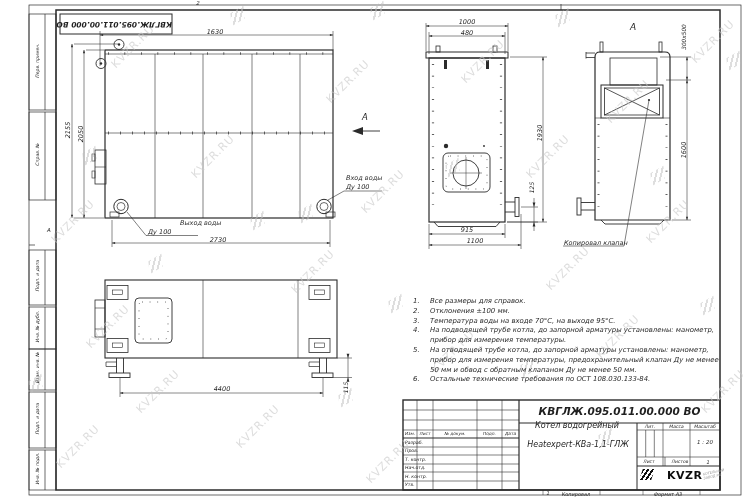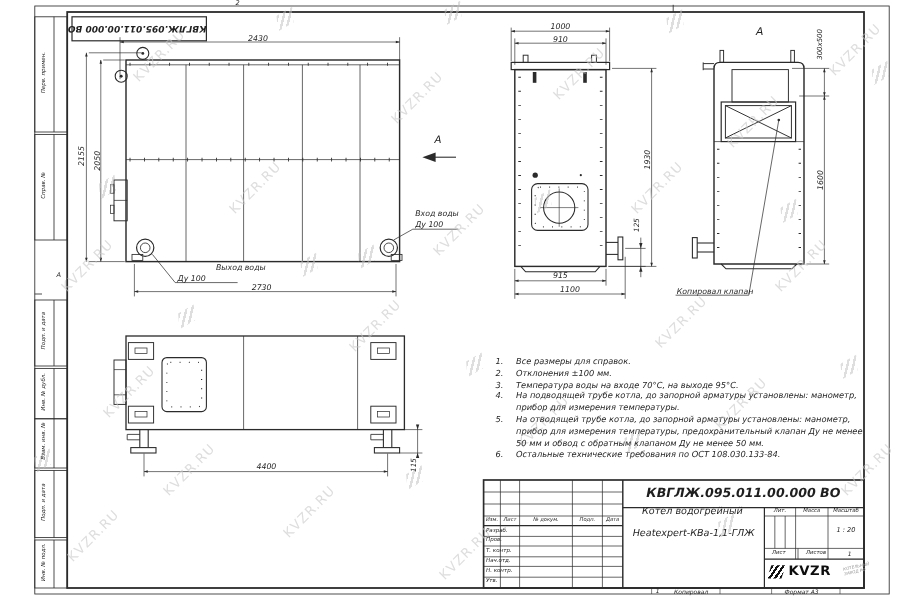--- a/index.html
+++ b/index.html
@@ -13,21 +13,21 @@
   .wm{position:absolute;font-size:11px;color:#c9c9c9;opacity:.62;transform:rotate(-45deg);
       letter-spacing:1px;white-space:nowrap;}
   .wm-logo{position:absolute;width:15px;height:12px;opacity:.5;
       background:repeating-linear-gradient(115deg,#bdbdbd 0 2.5px,transparent 2.5px 6px);
       transform:rotate(-30deg) skewX(-25deg);}
   .notes{position:absolute;left:409px;top:297px;width:318px;font-style:italic;
       font-size:6.9px;line-height:1.42;}
   .note{display:flex;}
   .note-num{width:17px;flex:none;padding-left:4px;}
   .note-text{flex:1;}
-  .tb-logo{position:absolute;left:641px;top:469px;display:flex;align-items:flex-end;gap:4px;}
+  .tb-logo{position:absolute;left:641px;top:469px;display:flex;align-items:flex-start;gap:14px;}
   .tb-logo-mark{width:12px;height:11px;background:repeating-linear-gradient(110deg,#101010 0 2.2px,transparent 2.2px 4.4px);transform:skewX(-18deg);}
   .tb-logo-text{font-weight:bold;font-size:11px;letter-spacing:.5px;color:#0d0d0d;font-style:normal;}
   .tb-logo-cap{position:absolute;left:703px;top:470px;width:24px;font-size:3.4px;line-height:1.25;
       color:#9a9a9a;font-style:italic;transform:rotate(-12deg);white-space:normal;}
 </style>
 </head>
 <body>
 
 <div class="sheet">
 
@@ -304,32 +304,32 @@
   <span class="t c" style="left:44px;top:227px;width:10px;font-size:5.5px;">А</span>
 
   <span class="t c rot90" style="left:7px;top:58px;width:60px;font-size:4.6px;">Перв. примен.</span>
   <span class="t c rot90" style="left:7px;top:152px;width:60px;font-size:4.6px;">Справ. №</span>
   <span class="t c rot90" style="left:7px;top:273px;width:60px;font-size:4.6px;">Подп. и дата</span>
   <span class="t c rot90" style="left:7px;top:324px;width:60px;font-size:4.6px;">Инв. № дубл.</span>
   <span class="t c rot90" style="left:7px;top:365px;width:60px;font-size:4.6px;">Взам. инв. №</span>
   <span class="t c rot90" style="left:7px;top:416px;width:60px;font-size:4.6px;">Подп. и дата</span>
   <span class="t c rot90" style="left:7px;top:466px;width:60px;font-size:4.6px;">Инв. № подл.</span>
 
-  <span class="t c" style="left:185px;top:27.5px;width:60px;font-size:6.5px;">2430</span>
+  <span class="t c" style="left:185px;top:27.5px;width:60px;font-size:6.5px;">1630</span>
   <span class="t c rot90" style="left:48px;top:126px;width:40px;font-size:6.5px;">2155</span>
   <span class="t c rot90" style="left:61px;top:130px;width:40px;font-size:6.5px;">2050</span>
   <span class="t c" style="left:190px;top:235.5px;width:56px;font-size:6.5px;">2730</span>
   <span class="t" style="left:148px;top:218.5px;font-size:6.5px;margin-left:32px;">Выход воды</span>
   <span class="t" style="left:148px;top:227.5px;font-size:6.5px;">Ду 100</span>
   <span class="t" style="left:346px;top:173.5px;font-size:6.5px;">Вход воды</span>
   <span class="t" style="left:346px;top:183px;font-size:6.5px;">Ду 100</span>
   <span class="t c" style="left:358px;top:112px;width:14px;font-size:8.5px;">А</span>
 
   <span class="t c" style="left:429px;top:18px;width:76px;font-size:6.5px;">1000</span>
-  <span class="t c" style="left:431px;top:28.5px;width:72px;font-size:6.5px;">910</span>
+  <span class="t c" style="left:431px;top:28.5px;width:72px;font-size:6.5px;">480</span>
   <span class="t c rot90" style="left:519.5px;top:129px;width:40px;font-size:6.5px;">1930</span>
   <span class="t c rot90" style="left:510.5px;top:184px;width:40px;font-size:6px;">125</span>
   <span class="t c" style="left:431px;top:226px;width:72px;font-size:6.5px;">915</span>
   <span class="t c" style="left:433px;top:237px;width:84px;font-size:6.5px;">1100</span>
 
   <span class="t c" style="left:626px;top:22px;width:14px;font-size:9px;">А</span>
   <span class="t c rot90" style="left:663.5px;top:34px;width:40px;font-size:5.8px;">300х500</span>
   <span class="t c rot90" style="left:663.5px;top:146px;width:40px;font-size:6.5px;">1600</span>
   <span class="t" style="left:564px;top:238.5px;font-size:6.5px;">Копировал клапан</span>
 

